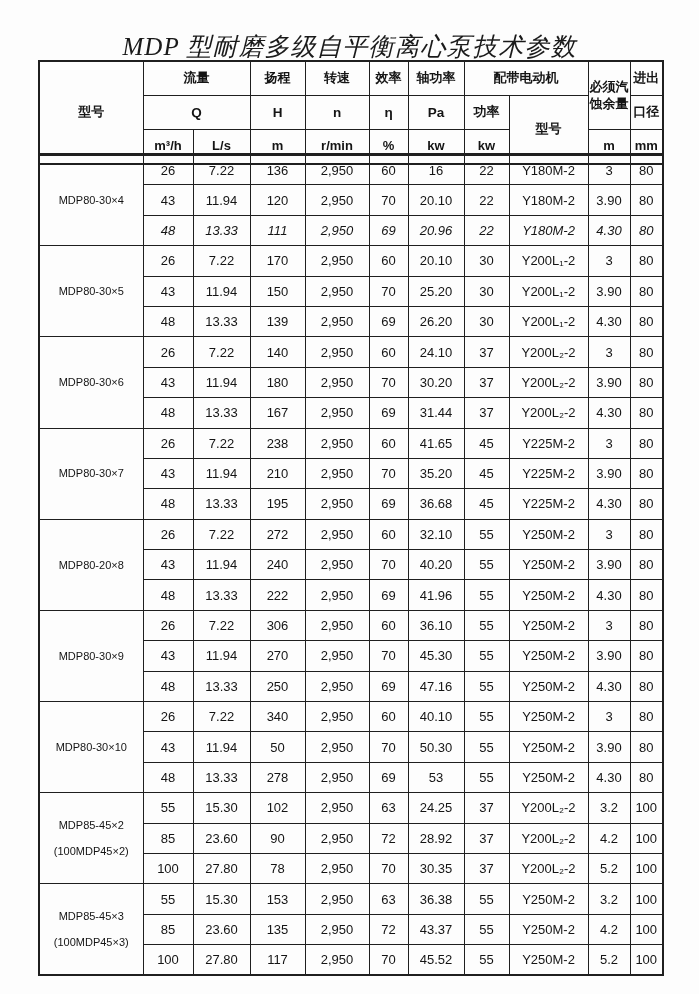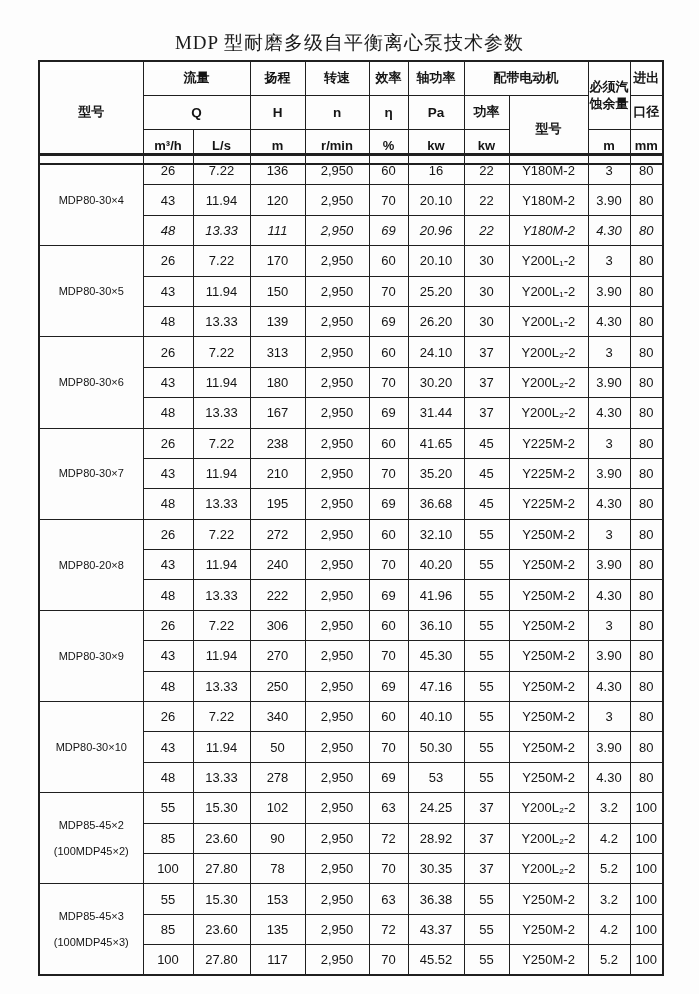--- a/index.html
+++ b/index.html
@@ -13,24 +13,25 @@
     color: #151515;
     overflow: hidden;
   }
   .doc-title {
     position: absolute;
     top: 30px;
     left: 0;
     width: 100%;
     text-align: center;
     font-family: "Liberation Serif", "DejaVu Serif", serif;
-    font-size: 19px;
+    font-size: 25px;
     font-weight: 500;
     letter-spacing: 1px;
     color: #1a1a1a;
+    font-style: italic;
   }
   table {
     position: absolute;
     left: 38px;
     border-collapse: collapse;
     table-layout: fixed;
   }
   .header-table {
     top: 60px;
     width: 624px;
@@ -217,21 +218,21 @@
           <td>Y200L₁-2</td>
           <td>4.30</td>
           <td>80</td>
         </tr>
         <tr>
           <td rowspan="3" class="model-cell">
             <div>MDP80-30×6</div>
           </td>
           <td>26</td>
           <td>7.22</td>
-          <td>313</td>
+          <td>140</td>
           <td>2,950</td>
           <td>60</td>
           <td>24.10</td>
           <td>37</td>
           <td>Y200L₂-2</td>
           <td>3</td>
           <td>80</td>
         </tr>
         <tr>
           <td>43</td>

